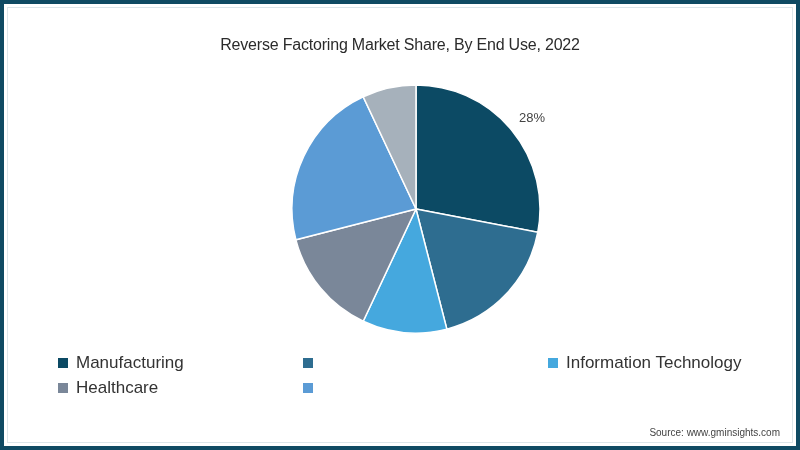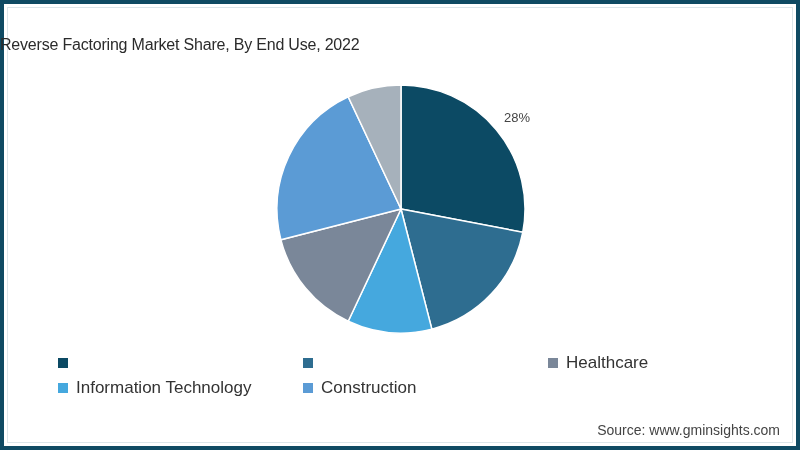--- a/index.html
+++ b/index.html
@@ -9,34 +9,34 @@
       position: absolute; left: 0; top: 0; width: 800px; height: 450px;
       border: 4px solid #0f4a63;
       background: #ffffff;
     }
     .inner {
       position: absolute; left: 3px; top: 3px; right: 3px; bottom: 3px;
       border: 1px solid #dce6ea;
       background: #ffffff;
     }
     .title {
-      position: absolute; top: 36px; left: 0; width: 800px; 
+      position: absolute; top: 36px; left: 0; width: 800px; text-align: center;
       font-size: 16px; color: #2b2b2b; letter-spacing: -0.2px;
     }
-    .pie-wrap { position: absolute; left: 0; top: 0; width: 784px; height: 450px; }
+    .pie-wrap { position: absolute; left: 15px; top: 0; width: 784px; height: 450px; }
     .pie-label { font-size: 13px; fill: #444444; font-family: "Liberation Sans", sans-serif; }
     .legend {
       position: absolute; left: 58px; top: 352px; width: 720px;
       display: grid; grid-template-columns: 245px 245px 230px; row-gap: 4px;
     }
     .legend-item { display: flex; align-items: center; height: 21px; font-size: 17px; color: #333333; }
     .swatch { width: 10px; height: 10px; margin-right: 8px; flex: none; }
     .source {
       position: absolute; right: 20px; bottom: 12px;
-      font-size: 14px; color: #444444;
+      font-size: 10px; color: #444444;
     }
   </style>
 </head>
 <body>
 
 <div class="frame">
   <div class="inner"></div>
 </div>
 
 <div class="title">Reverse Factoring Market Share, By End Use, 2022</div>
@@ -49,31 +49,31 @@
       <path d="M401,209 L348.20336784593104,321.19855450578643 A124,124 0 0 1 280.89568802004976,239.83754600844205 Z" fill="#7a8799" stroke="#ffffff" stroke-width="1.5"></path>
       <path d="M401,209 L280.89568802004976,239.83754600844205 A124,124 0 0 1 348.20336784593104,96.80144549421355 Z" fill="#5b9bd5" stroke="#ffffff" stroke-width="1.5"></path>
       <path d="M401,209 L348.20336784593104,96.80144549421355 A124,124 0 0 1 400.99999999999994,85 Z" fill="#a6b1bb" stroke="#ffffff" stroke-width="1.5"></path>
       <text x="504" y="122" class="pie-label">28%</text>
     </svg>
 </div>
 
 <div class="legend">
   <div class="legend-item">
     <span class="swatch" style="background:#0c4a64"></span>
+    <span>Manufacturing</span>
   </div>
   <div class="legend-item">
     <span class="swatch" style="background:#2e6d90"></span>
+  </div>
+  <div class="legend-item">
+    <span class="swatch" style="background:#45a8de"></span>
+    <span>Information Technology</span>
   </div>
   <div class="legend-item">
     <span class="swatch" style="background:#7a8799"></span>
     <span>Healthcare</span>
   </div>
   <div class="legend-item">
-    <span class="swatch" style="background:#45a8de"></span>
-    <span>Information Technology</span>
-  </div>
-  <div class="legend-item">
     <span class="swatch" style="background:#5b9bd5"></span>
-    <span>Construction</span>
   </div>
 </div>
 
 <div class="source">Source: www.gminsights.com</div>
 
 </body></html>

